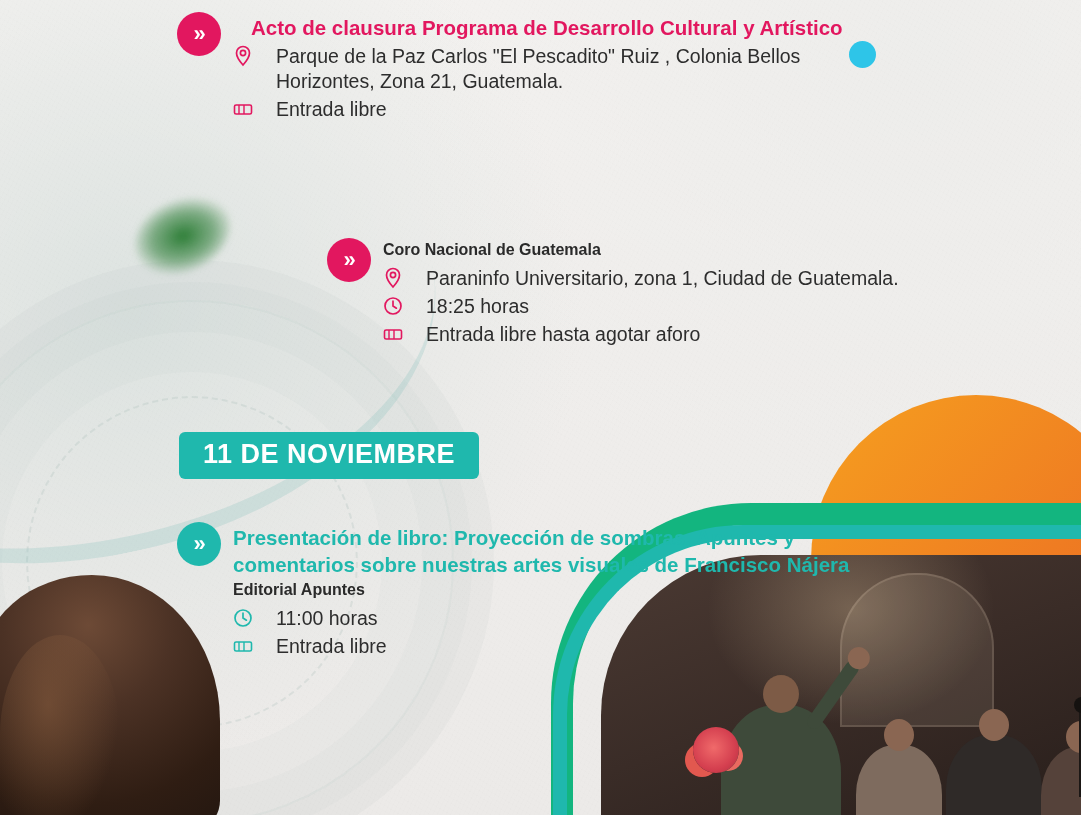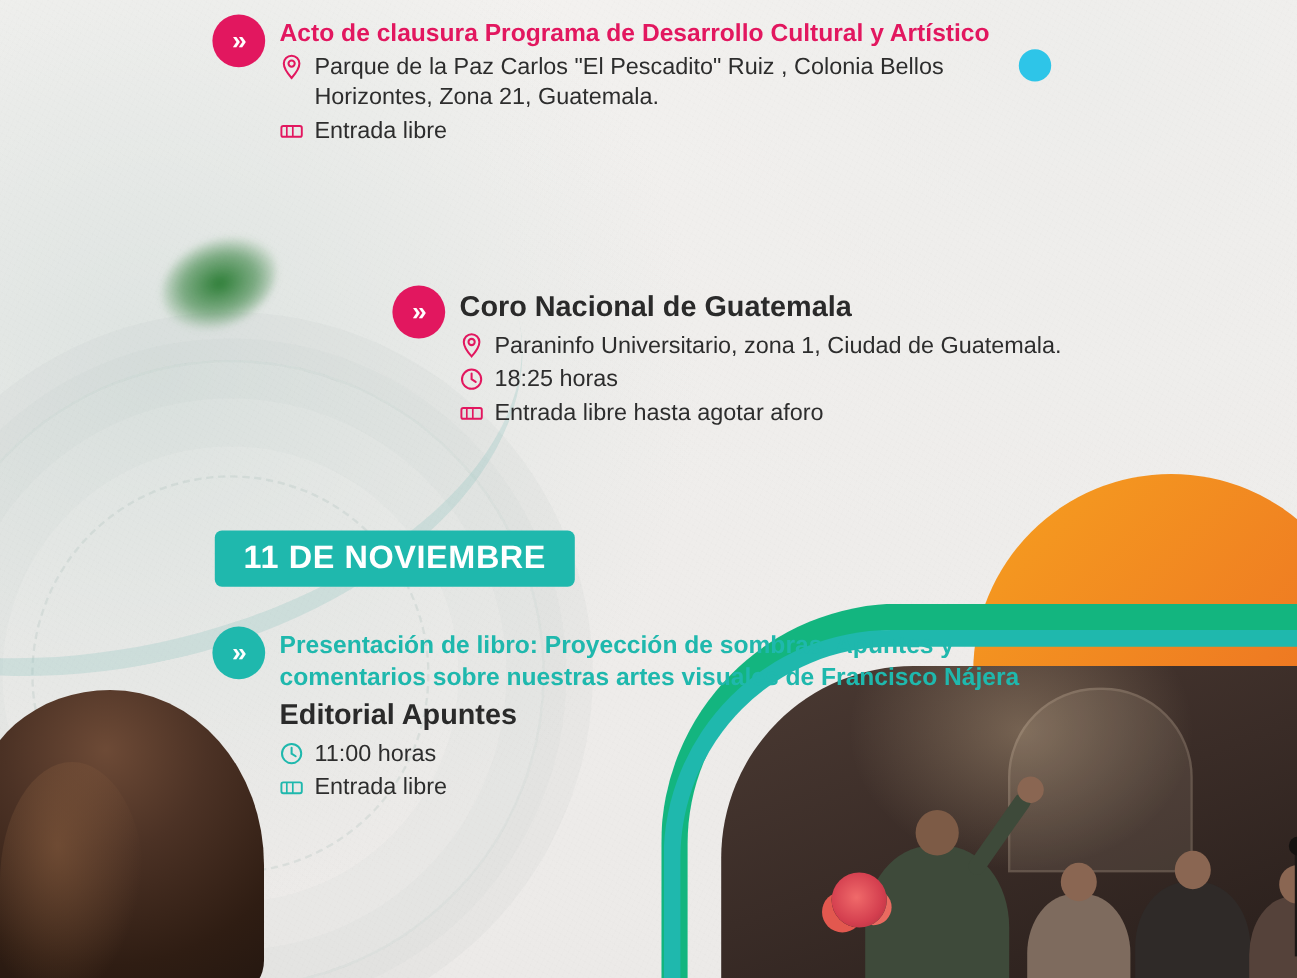--- a/index.html
+++ b/index.html
@@ -271,35 +271,35 @@
   .chev.teal { background: #1fb8ad; }
 
   .body { padding-top: 2px; }
 
   .title {
     font-size: 20.5px;
     font-weight: bold;
     line-height: 1.32;
     margin: 0 0 2px 0;
   }
-  .title.magenta { color: #e2175f; }
+  .title.magenta { color: #e2175f; margin-left: 18px; }
   .title.teal { color: #1fb8ad; }
 
   .subtitle {
-    font-size: 24px;
+    font-size: 16px;
     font-weight: bold;
     color: #2a2a2a;
     line-height: 1.3;
     margin: 0 0 4px 0;
   }
 
   .detail {
     display: flex;
     align-items: flex-start;
-    gap: 9px;
+    gap: 23px;
     font-size: 19.5px;
     color: #2d2d2d;
     line-height: 1.28;
     margin-top: 2px;
   }
   .detail .txt { padding-top: 1px; }
 
   .ico {
     flex: none;
     width: 20px;
@@ -317,21 +317,21 @@
     font-size: 27px;
     font-weight: bold;
     letter-spacing: .5px;
     padding: 7px 24px 9px 24px;
     border-radius: 6px;
   }
 
   
   #event-1 { left: 177px; top: 12px; width: 700px; }
   #event-2 { left: 327px; top: 238px; width: 640px; }
-  #banner-nov11 { left: 179px; top: 442px; }
+  #banner-nov11 { left: 179px; top: 432px; }
   #event-3 { left: 177px; top: 522px; width: 740px; }
 </style>
 </head>
 <body>
 
 <div class="page">
   <div class="paper-grain"></div>
   <div class="mandala"></div>
   <div class="swoosh-teal"></div>
   <div class="green-blob"></div>

